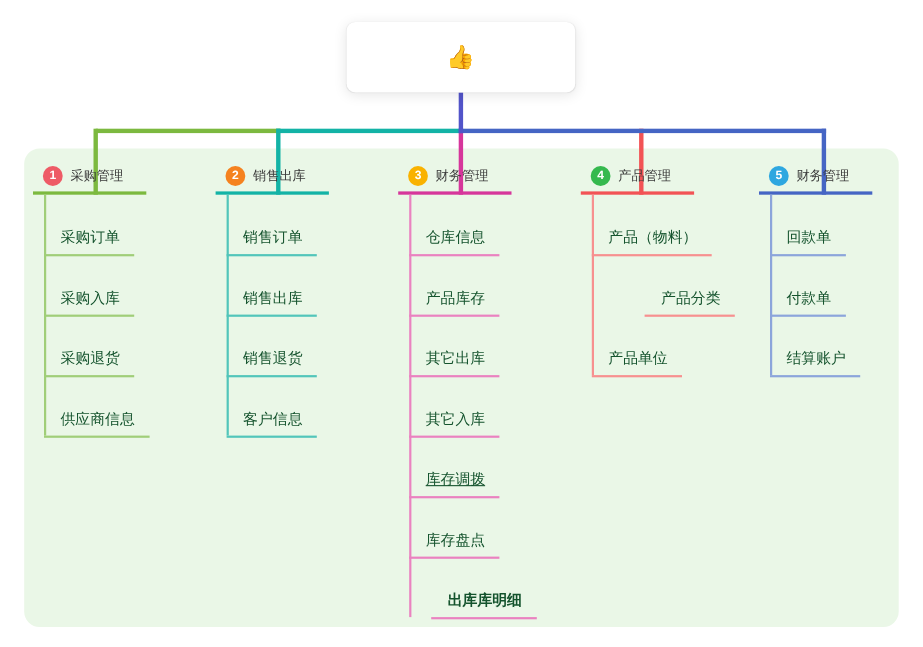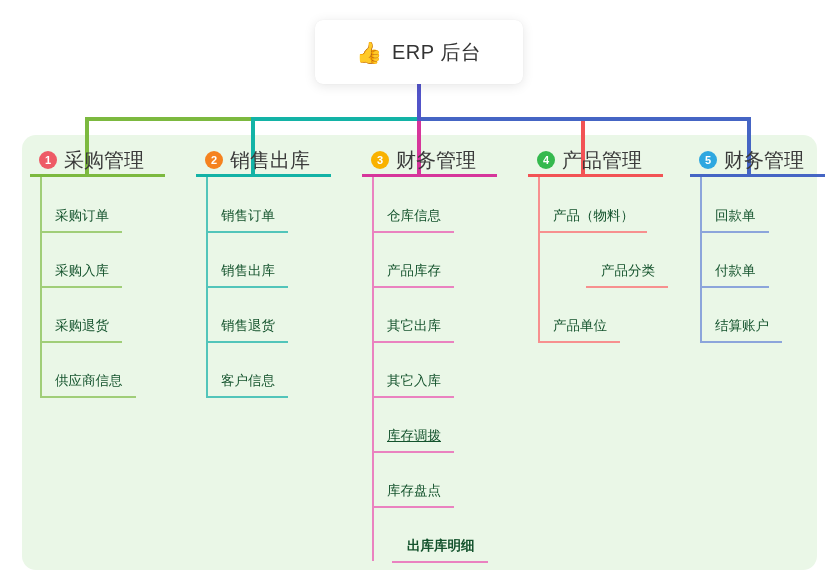--- a/index.html
+++ b/index.html
@@ -24,21 +24,21 @@
   .root-label{font-size:20px;color:#333333;font-weight:500;letter-spacing:0.5px;}
   .branch-header{
     position:absolute;height:28px;display:flex;align-items:center;gap:7px;
     padding:0 21px 0 9px;cursor:pointer;white-space:nowrap;
   }
   .badge{
     width:18px;height:18px;border-radius:50%;flex:0 0 auto;
     display:flex;align-items:center;justify-content:center;
     color:#ffffff;font-size:11px;font-weight:bold;line-height:1;
   }
-  .branch-label{font-size:20px;color:#3a3a3a;}
+  .branch-label{font-size:12px;color:#3a3a3a;}
   .child{
     position:absolute;white-space:nowrap;cursor:pointer;
     padding:12px 13px 6px 15px;font-size:13.5px;color:#14532d;
   }
 </style>
 </head>
 <body>
 
 <div class="stage">
   <div class="panel" style="background: rgb(234, 247, 231);"></div>
@@ -48,21 +48,20 @@
       <div class="line" style="left: 417px; top: 117px; width: 4px; height: 60px; background: rgb(214, 54, 155);"></div>
       <div class="line" style="left: 581px; top: 117px; width: 4px; height: 60px; background: rgb(242, 83, 85);"></div>
       <div class="line" style="left: 747px; top: 117px; width: 4px; height: 60px; background: rgb(69, 101, 196);"></div>
       <div class="line" style="left: 87px; top: 117px; width: 168px; height: 4px; background: rgb(124, 185, 63);"></div>
       <div class="line" style="left: 251px; top: 117px; width: 170px; height: 4px; background: rgb(19, 179, 166);"></div>
       <div class="line" style="left: 417px; top: 117px; width: 334px; height: 4px; background: rgb(69, 101, 196);"></div>
       <div class="line" style="left: 417px; top: 84px; width: 4px; height: 37px; background: rgb(82, 84, 201);"></div>
     </div>
   <div class="root-card">
     <span class="root-icon">👍</span>
-    <span class="root-label">ERP 后台</span>
   </div>
   <div id="branches">
       <div class="branch-header" style="left: 30px; top: 146px; border-bottom: 3px solid rgb(124, 185, 63);">
         <span class="badge" style="background: rgb(238, 91, 102);">1</span>
         <span class="branch-label">采购管理</span>
       </div>
       <div class="line" style="left: 40px; top: 177px; width: 2px; height: 219px; background: rgb(160, 206, 120);"></div>
       <div class="child" style="left: 40px; top: 195px; border-bottom: 2px solid rgb(160, 206, 120);">采购订单</div>
       <div class="child" style="left: 40px; top: 250px; border-bottom: 2px solid rgb(160, 206, 120);">采购入库</div>
       <div class="child" style="left: 40px; top: 305px; border-bottom: 2px solid rgb(160, 206, 120);">采购退货</div>

